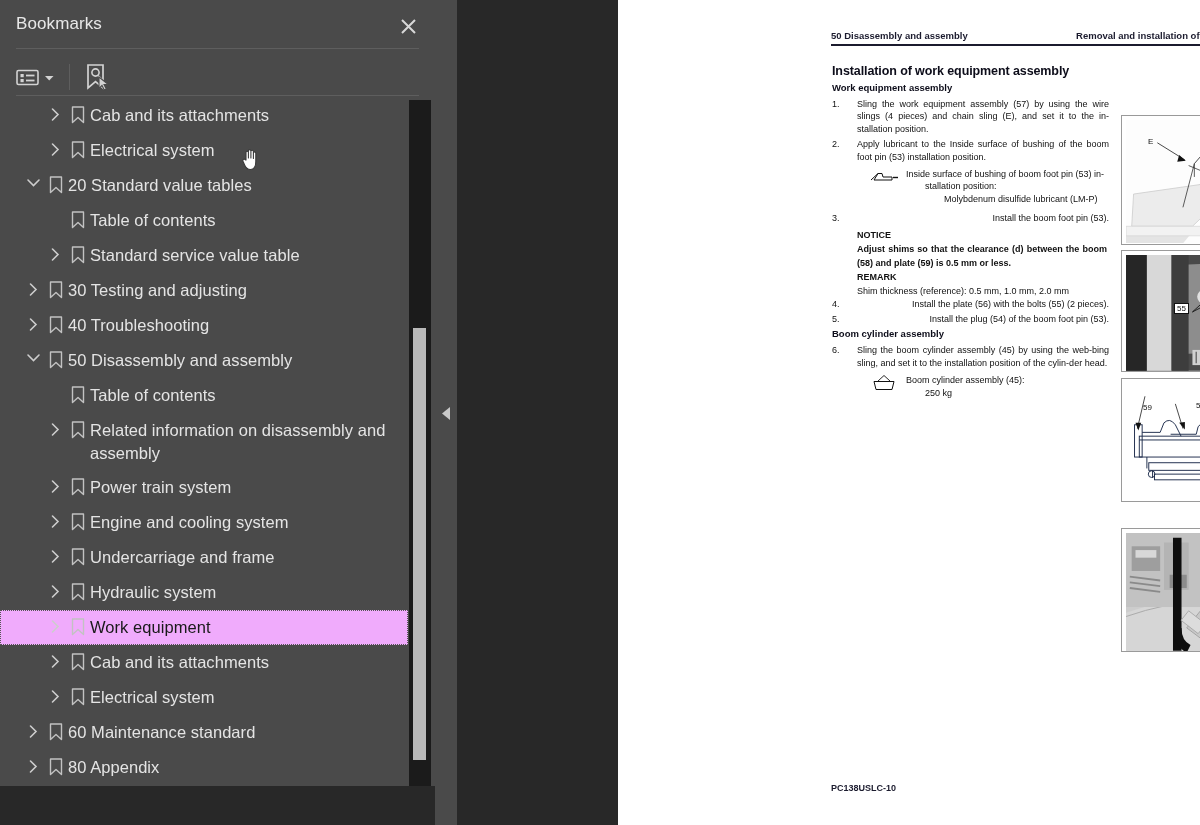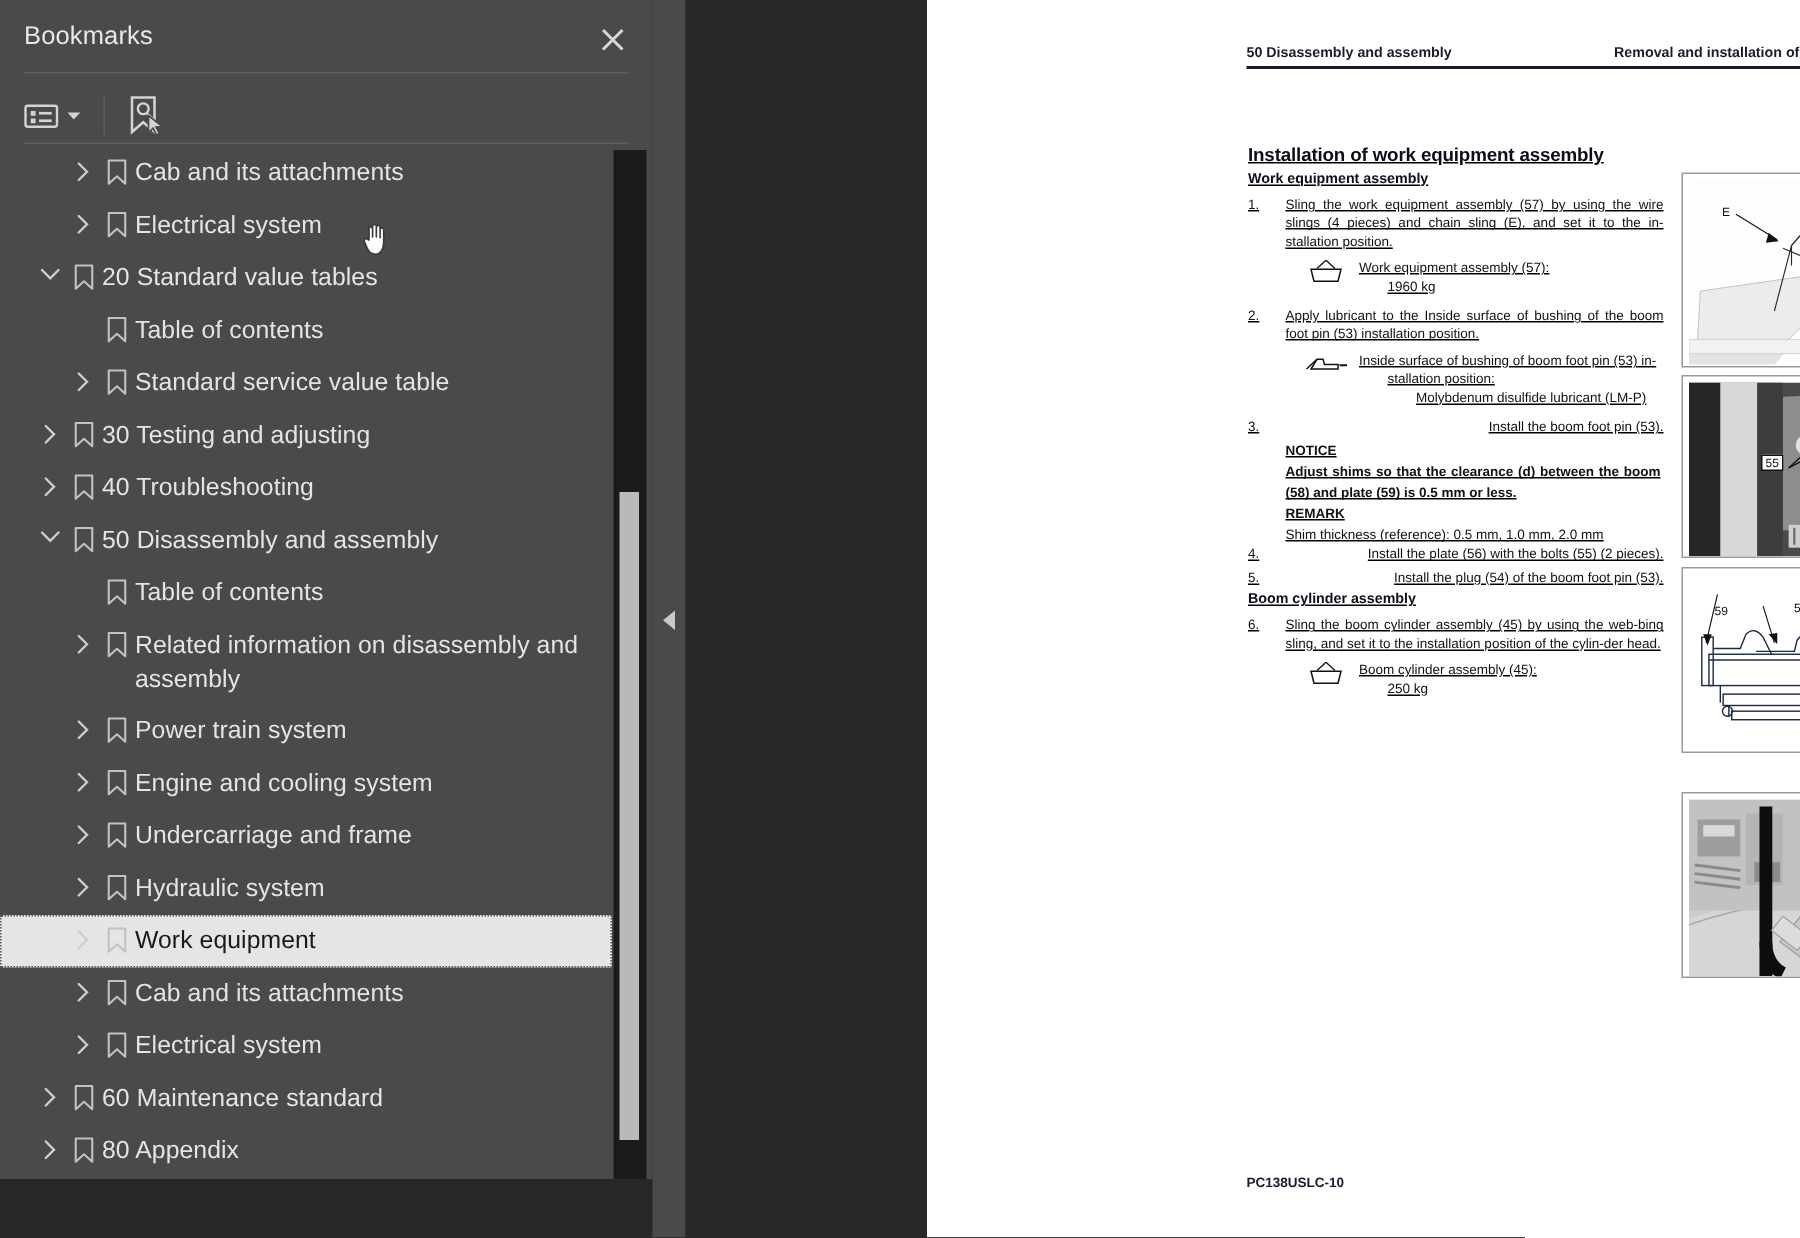--- a/index.html
+++ b/index.html
@@ -70,21 +70,21 @@
   }
   .bm-row {
     display: flex;
     align-items: flex-start;
     min-height: 35px;
     padding: 6px 0 5px 0;
     cursor: pointer;
     position: relative;
   }
   .bm-row.selected {
-    background: #e5e5e5;
+    background: #f0abfc;
     outline: 1px dotted #555;
     outline-offset: -1px;
   }
   .bm-chevron {
     width: 22px; flex: 0 0 22px;
     display: flex; align-items: flex-start; justify-content: center;
     padding-top: 3px;
   }
   .bm-mark {
     width: 24px; flex: 0 0 24px;
@@ -151,23 +151,22 @@
     display: flex; justify-content: space-between;
     font-size: 9.5px; font-weight: bold; color: #1b1b2e;
   }
   #page-header-rule {
     position: absolute; left: 213px; top: 44px;
     width: 490px; height: 2px; background: #1b1b2e;
   }
 
   
   #doc-body {
-    position: absolute; left: 214px; top: 96px;
+    position: absolute; left: 214px; top: 64px;
     width: 277px;
-    text-decoration: underline;
   }
   .sec-title {
     font-size: 12.5px; font-weight: bold; color: #0d0d1a;
     margin-bottom: 4px; letter-spacing: -.1px;
   }
   .sub-title {
     font-size: 9.5px; font-weight: bold; color: #0d0d1a;
     margin-bottom: 5px;
   }
   .step {
@@ -538,33 +537,20 @@
 
     <div id="doc-body">
       <div class="sec-title">Installation of work equipment assembly</div>
       <div class="sub-title">Work equipment assembly</div>
 
       <div class="step">
         <span class="step-num">1.</span>
         <span class="step-text">Sling the work equipment assembly (57) by using the wire slings (4 pieces) and chain sling (E), and set it to the in-stallation position.</span>
       </div>
 
-      <div class="note-block">
-        <span class="note-icon">
-          <svg width="30" height="16" viewBox="0 0 30 16">
-            <path d="M14,0.5 L8,6" stroke="#111" stroke-width=".9" fill="none"></path>
-            <path d="M14,0.5 L20,6" stroke="#111" stroke-width=".9" fill="none"></path>
-            <path d="M4,6.5 L24,6.5 L22,14.5 L6,14.5 Z" fill="none" stroke="#111" stroke-width="1"></path>
-          </svg>
-        </span>
-        <span class="note-lines">
-          <div>Work equipment assembly (57):</div>
-          <div class="note-ind">1960 kg</div>
-        </span>
-      </div>
 
       <div class="step">
         <span class="step-num">2.</span>
         <span class="step-text">Apply lubricant to the Inside surface of bushing of the boom foot pin (53) installation position.</span>
       </div>
 
       <div class="note-block">
         <span class="note-icon">
           <svg width="30" height="14" viewBox="0 0 30 14">
             <path d="M1,11 L8,4.5" stroke="#111" stroke-width="1" fill="none"></path>

